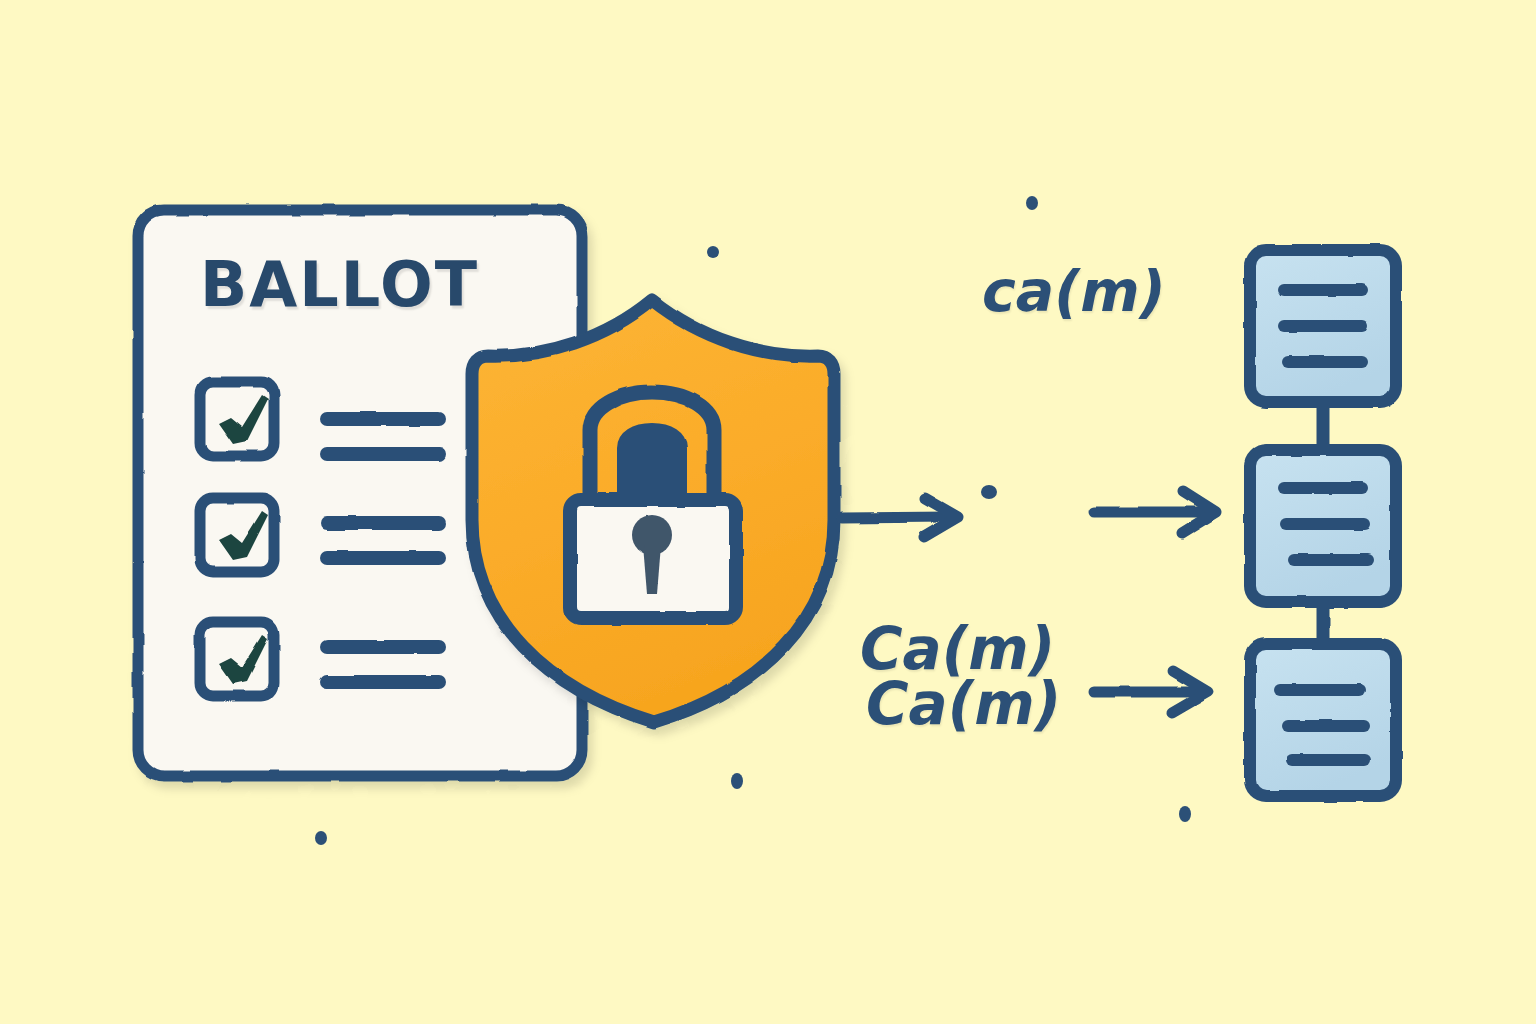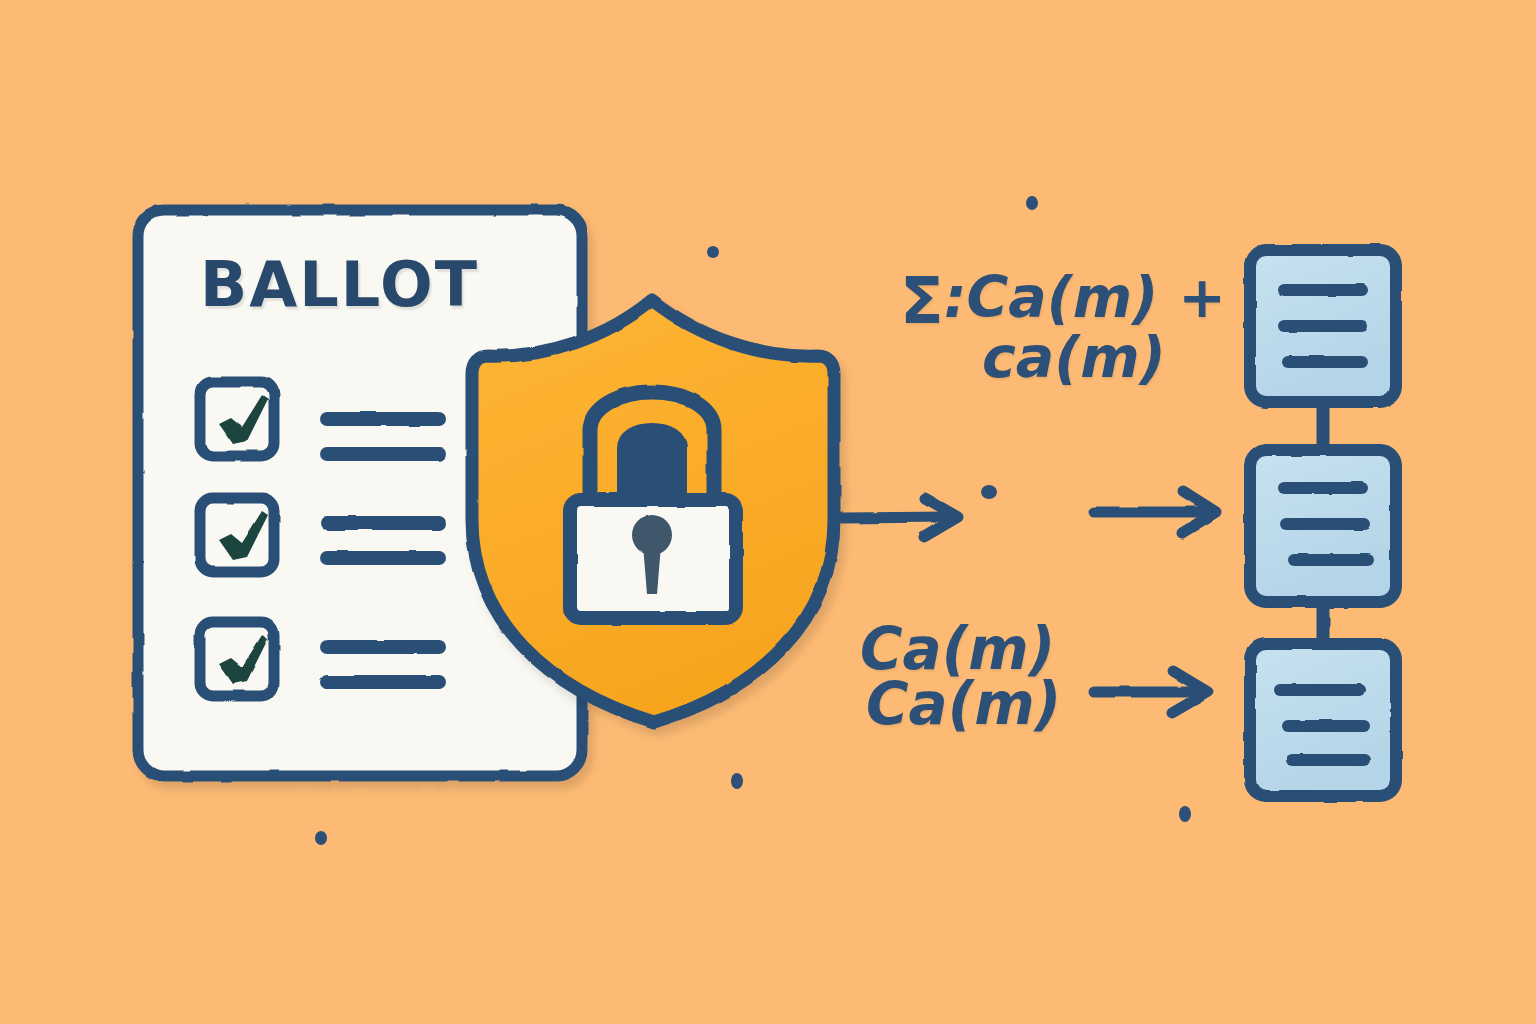--- a/index.html
+++ b/index.html
@@ -11,21 +11,21 @@
     width: 1536px;
     height: 1024px;
     background: #f7f4e8;
     font-family: "Liberation Sans", sans-serif;
     overflow: hidden;
   }
   #stage {
     position: relative;
     width: 1536px;
     height: 1024px;
-    background: #fdba74;
+    background: #fef9c3;
   }
   #stage svg.layer {
     position: absolute;
     left: 0;
     top: 0;
     width: 1536px;
     height: 1024px;
   }
   .ballot-title {
     position: absolute;
@@ -193,23 +193,20 @@
       <ellipse cx="989" cy="492" rx="8" ry="7" fill="#2c5077"></ellipse>
       <ellipse cx="737" cy="781" rx="6" ry="8" fill="#2c5077"></ellipse>
       <ellipse cx="321" cy="838" rx="6" ry="7" fill="#2c5077"></ellipse>
       <ellipse cx="1185" cy="814" rx="6" ry="8" fill="#2c5077"></ellipse>
     </g>
   </svg>
 
   <div class="ballot-title">BALLOT</div>
 
   <div class="formula" id="formula-top">
-    <span class="line1">
-      <span class="sig">Σ</span><span>:</span><span>Ca(m) +</span>
-    </span>
     <span class="line2">ca(m)</span>
   </div>
 
   <div class="formula" id="formula-bottom">
     <span class="line1">Ca(m)</span>
     <span class="line2">Ca(m)</span>
   </div>
 
 </div>
 

